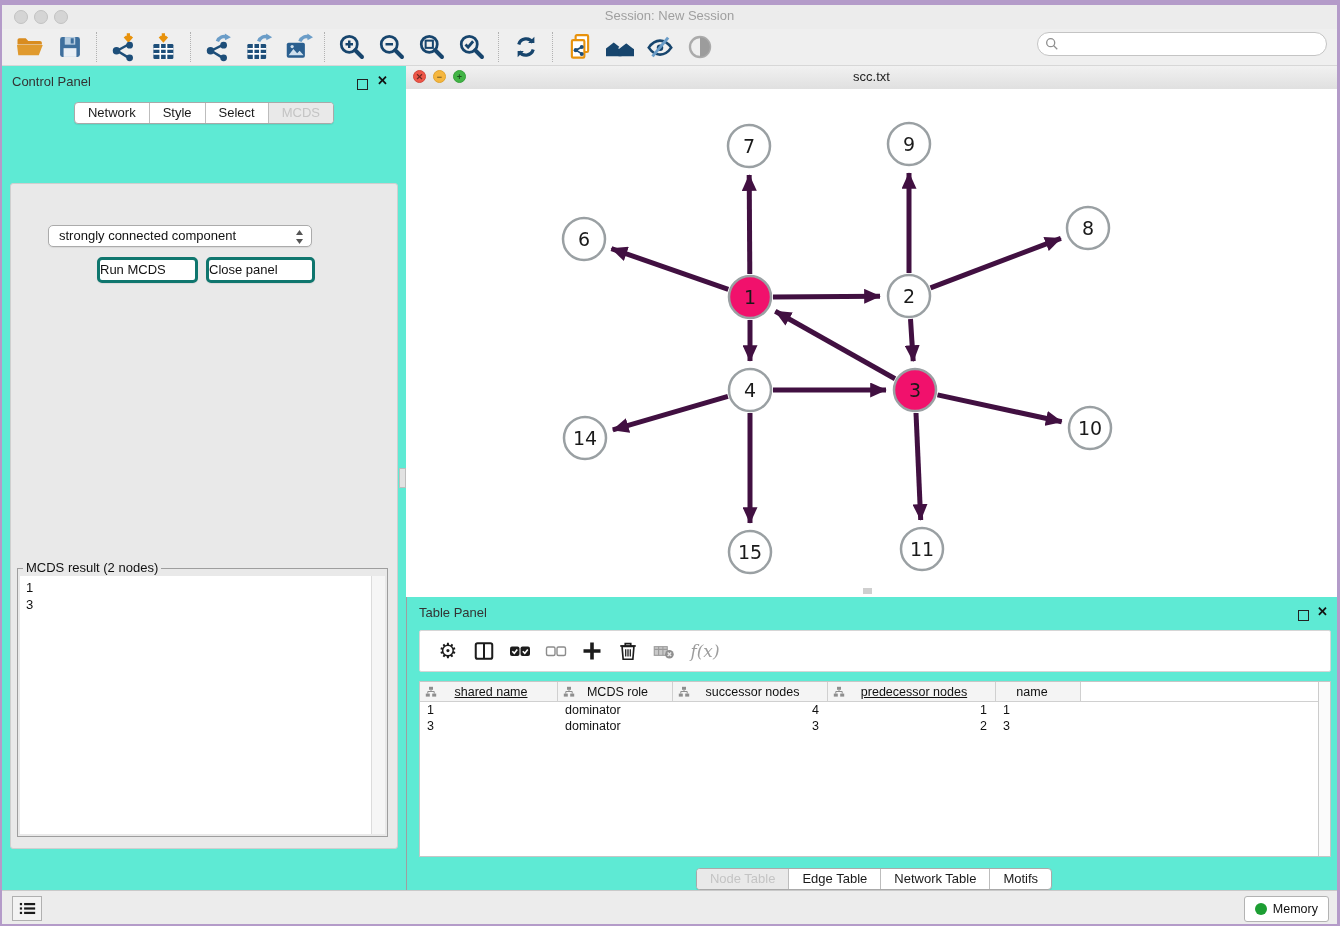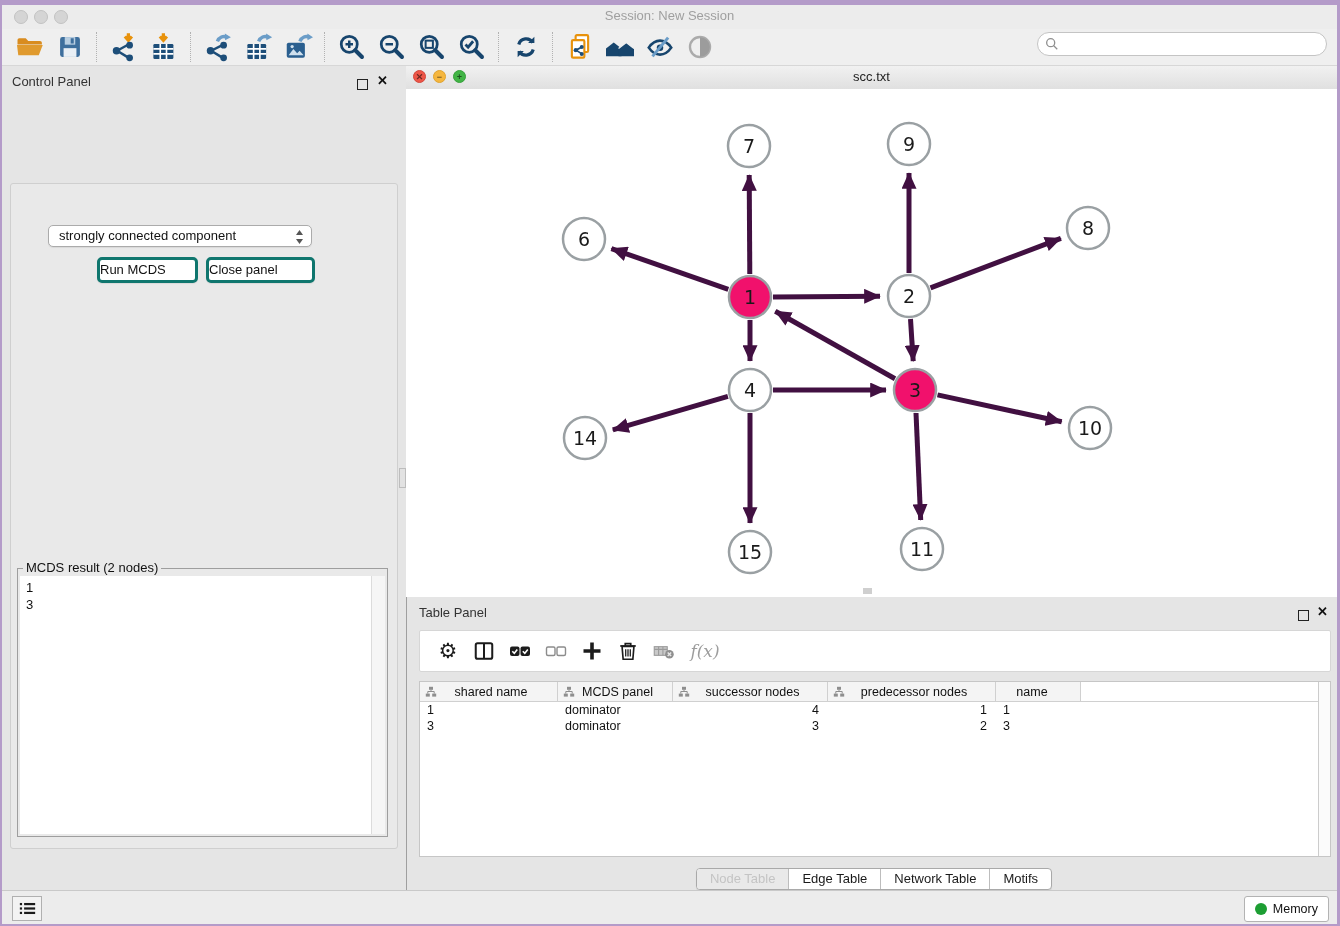--- a/index.html
+++ b/index.html
@@ -1,20 +1,20 @@
 <!DOCTYPE html>
 <html><head>
 <meta charset="utf-8">
 <style>
   html,body{margin:0;padding:0;}
   body{width:1340px;height:926px;position:relative;background:#b49bc9;
        font-family:"Liberation Sans",sans-serif;overflow:hidden;
        -webkit-font-smoothing:antialiased;}
   .abs{position:absolute;}
-  #win{position:absolute;left:2px;top:5px;right:3px;bottom:2px;background:#e5e5e5;}
+  #win{position:absolute;left:2px;top:5px;right:3px;bottom:2px;background:#5eead4;}
   
   .titlebar{left:0;right:0;top:0;height:24px;background:#ececec;}
   .tl-dot{width:12px;height:12px;border-radius:50%;background:#d5d5d5;border:1px solid #c2c2c2;top:5px;}
   .title-text{left:0;right:0;top:3px;text-align:center;font-size:13px;color:#9f9f9f;}
   
   .toolbar{left:0;right:0;top:24px;height:37px;display:flex;align-items:center;padding-left:8px;border-bottom:1px solid #d7d7d7;box-sizing:border-box;background:#efefef;}
   .tbtn{width:34px;height:32px;display:flex;align-items:center;justify-content:center;margin:0 3px;cursor:default;}
   .tsep{width:1px;height:30px;margin:0 6px;border-left:1px dotted #b2b2b2;}
   .searchwrap{position:absolute;right:10px;top:3px;width:290px;height:24px;}
   .searchwrap input{width:100%;height:100%;box-sizing:border-box;border:1px solid #c4c4c4;border-radius:12px;padding:0 8px 0 26px;font-size:13px;background:#fff;outline:none;}
@@ -214,20 +214,28 @@
         <line x1="10" y1="10" x2="14" y2="14" stroke="#8f8f8f" stroke-width="1.5"></line>
       </svg>
     </div>
   </div>
 
   <div class="abs" id="controlpanel" style="left:0;top:61px;width:404px;bottom:33px;">
     <div class="abs panel-title" style="left:10px;top:8px;">Control Panel</div>
     <div class="abs" style="right:38px;top:10px;"><span class="float-ico"></span></div>
     <div class="abs close-ico" style="right:18px;top:10px;">✕</div>
 
+    <div class="abs" style="left:0;width:100%;top:36px;text-align:center;">
+      <span class="segs" id="cp-tabs">
+          <span class="seg">Network</span>
+          <span class="seg">Style</span>
+          <span class="seg">Select</span>
+          <span class="seg sel">MCDS</span>
+        </span>
+    </div>
 
     <div class="abs" id="cp-content">
       <div class="abs select" style="left:37px;top:41px;width:264px;">
         <span>strongly connected component</span>
         <svg width="9" height="14" viewBox="0 0 9 14" style="position:absolute;right:7px;top:4px;">
           <path d="M4.5 0 8 5H1z" fill="#555"></path>
             <path d="M4.5 14 1 9h7z" fill="#555"></path>
         </svg>
       </div>
       <div class="abs btn" style="left:86px;top:73px;width:95px;">Run MCDS</div>
@@ -373,48 +381,48 @@
           <path d="M15.4 13.4l3.2 3.2M18.6 13.4l-3.2 3.2" stroke="#e8e8e8" stroke-width="1.3"></path>
         </svg>
       </div>
       <div class="tpbtn" style="width:46px">
         <span class="fx">f(x)</span>
       </div>
     </div>
 
     <div class="abs" id="tablebox">
       <div class="thead" id="table-head">
-          <div class="th" style="width: 138px;">
+          <div class="th" style="width: 138px; text-decoration: underline;">
             <svg width="12" height="12" viewBox="0 0 12 12">
       <rect x="4" y="0.8" width="4" height="3" fill="#8e8e8e"></rect>
       <path d="M6 3.8v1.7M2.8 7.6V5.5h6.4v2.1" stroke="#8e8e8e" fill="none"></path>
       <rect x="0.8" y="7.6" width="4" height="3" fill="#8e8e8e"></rect>
       <rect x="7.2" y="7.6" width="4" height="3" fill="#8e8e8e"></rect>
             </svg>
             <span class="lbl">shared name</span>
           </div>
           <div class="th" style="width: 115px;">
             <svg width="12" height="12" viewBox="0 0 12 12">
       <rect x="4" y="0.8" width="4" height="3" fill="#8e8e8e"></rect>
       <path d="M6 3.8v1.7M2.8 7.6V5.5h6.4v2.1" stroke="#8e8e8e" fill="none"></path>
       <rect x="0.8" y="7.6" width="4" height="3" fill="#8e8e8e"></rect>
       <rect x="7.2" y="7.6" width="4" height="3" fill="#8e8e8e"></rect>
             </svg>
-            <span class="lbl">MCDS panel</span>
+            <span class="lbl">MCDS role</span>
           </div>
           <div class="th" style="width: 155px;">
             <svg width="12" height="12" viewBox="0 0 12 12">
       <rect x="4" y="0.8" width="4" height="3" fill="#8e8e8e"></rect>
       <path d="M6 3.8v1.7M2.8 7.6V5.5h6.4v2.1" stroke="#8e8e8e" fill="none"></path>
       <rect x="0.8" y="7.6" width="4" height="3" fill="#8e8e8e"></rect>
       <rect x="7.2" y="7.6" width="4" height="3" fill="#8e8e8e"></rect>
             </svg>
             <span class="lbl">successor nodes</span>
           </div>
-          <div class="th" style="width: 168px;">
+          <div class="th" style="width: 168px; text-decoration: underline;">
             <svg width="12" height="12" viewBox="0 0 12 12">
       <rect x="4" y="0.8" width="4" height="3" fill="#8e8e8e"></rect>
       <path d="M6 3.8v1.7M2.8 7.6V5.5h6.4v2.1" stroke="#8e8e8e" fill="none"></path>
       <rect x="0.8" y="7.6" width="4" height="3" fill="#8e8e8e"></rect>
       <rect x="7.2" y="7.6" width="4" height="3" fill="#8e8e8e"></rect>
             </svg>
             <span class="lbl">predecessor nodes</span>
           </div>
           <div class="th" style="width: 85px; justify-content: center;">
             <span class="lbl">name</span>

